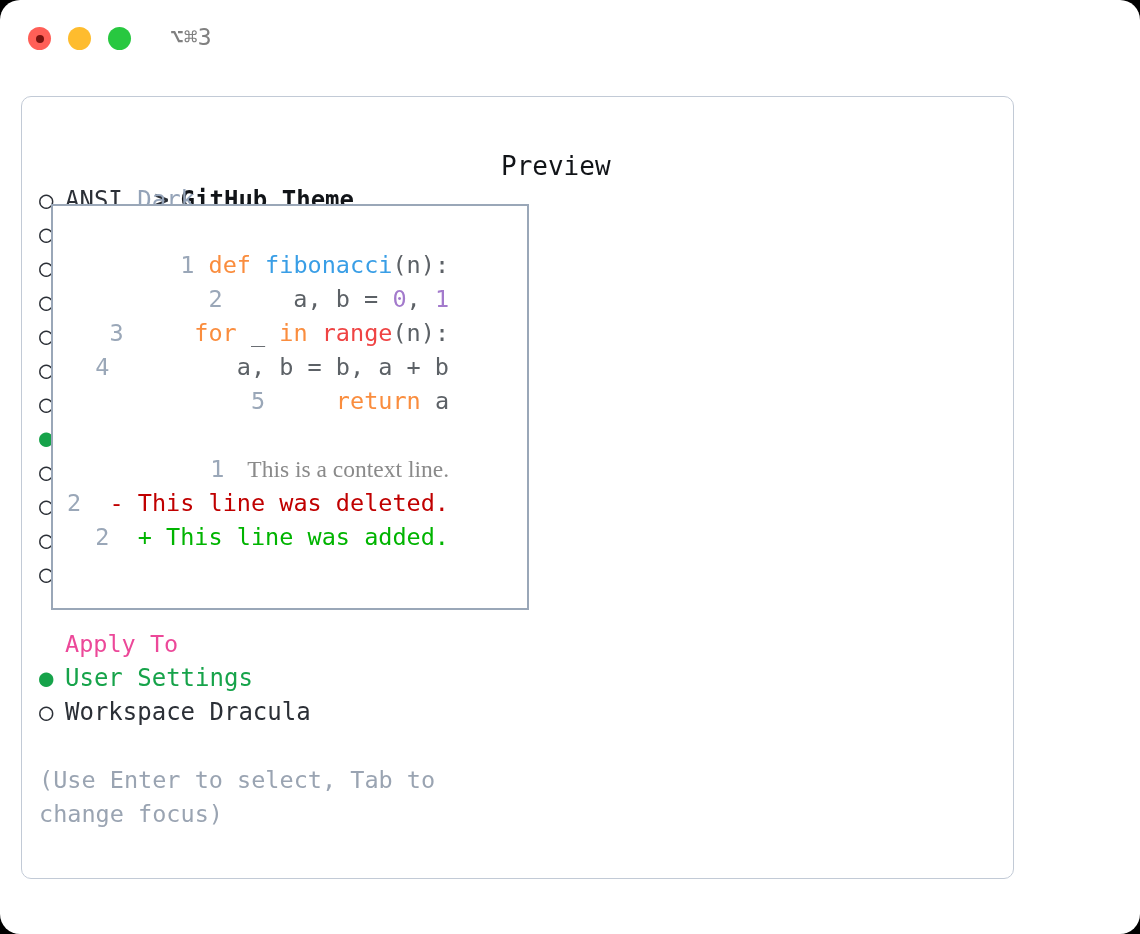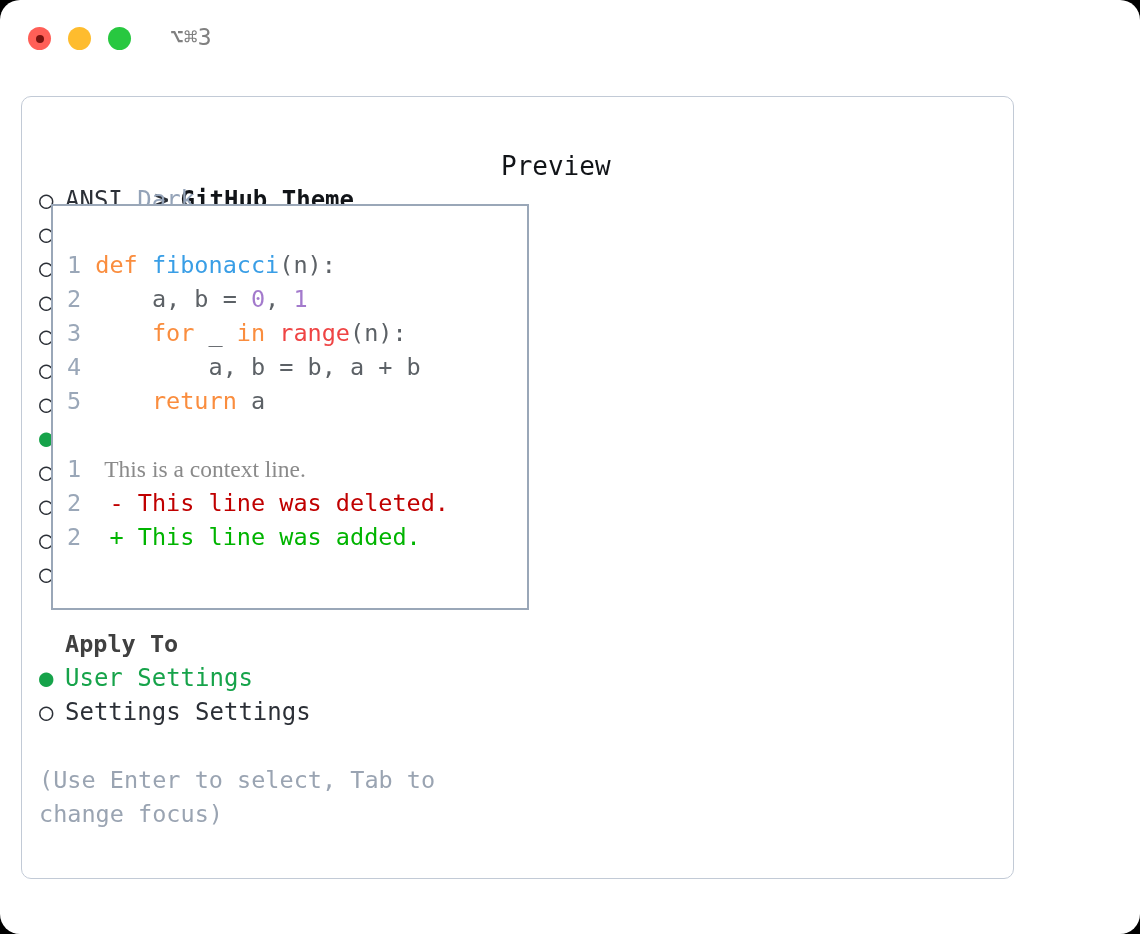--- a/index.html
+++ b/index.html
@@ -98,24 +98,23 @@
     color: #111418;
   }
   .row.selected, .row.selected .marker { color: #16a34a; }
   .badge { color: #94a3b8; }
 
   #apply-block { margin-top: 36px; }
   #apply-title {
     height: 34px;
     line-height: 34px;
     font-size: 23.5px;
-    color: #404040;
+    color: #ec4899;
     white-space: pre;
     padding-left: 26px;
-    font-weight: bold;
   }
 
   #hint {
     margin-top: 34px;
     font-size: 23.5px;
     line-height: 34px;
     color: #9aa4b2;
     width: 400px;
   }
 
@@ -134,20 +133,21 @@
   }
   #preview-box {
     position: absolute;
     left: 29px;
     top: 107px;
     width: 478px;
     height: 406px;
     box-sizing: border-box;
     border: 2px solid #9aa7b8;
     background: #ffffff;
+    text-align: right;
   }
   #code {
     position: absolute;
     left: 14px;
     top: 42px;
     font-size: 23.5px;
     line-height: 34px;
     white-space: pre;
   }
   .cline { white-space: pre; }
@@ -194,21 +194,21 @@
           <div class="row"><span class="marker">○</span><span>Default Light</span><span> </span><span class="badge">Light</span></div>
           <div class="row"><span class="marker">○</span><span>GitHub Light</span><span> </span><span class="badge">Light</span></div>
           <div class="row"><span class="marker">○</span><span>Google Code</span><span> </span><span class="badge">Light</span></div>
           <div class="row"><span class="marker">○</span><span>XCode</span><span> </span><span class="badge">Light</span></div>
         </div>
 
       <div id="apply-block">
         <div id="apply-title">Apply To</div>
         <div id="apply-items">
             <div class="row selected"><span class="marker">●</span><span>User Settings</span></div>
-            <div class="row"><span class="marker">○</span><span>Settings Settings</span></div>
+            <div class="row"><span class="marker">○</span><span>Workspace Dracula</span></div>
           </div>
       </div>
 
       <div id="hint">(Use Enter to select, Tab to change focus)</div>
     </div>
 
     <div id="right-col">
       <div id="preview-title">Preview</div>
     </div>
 

